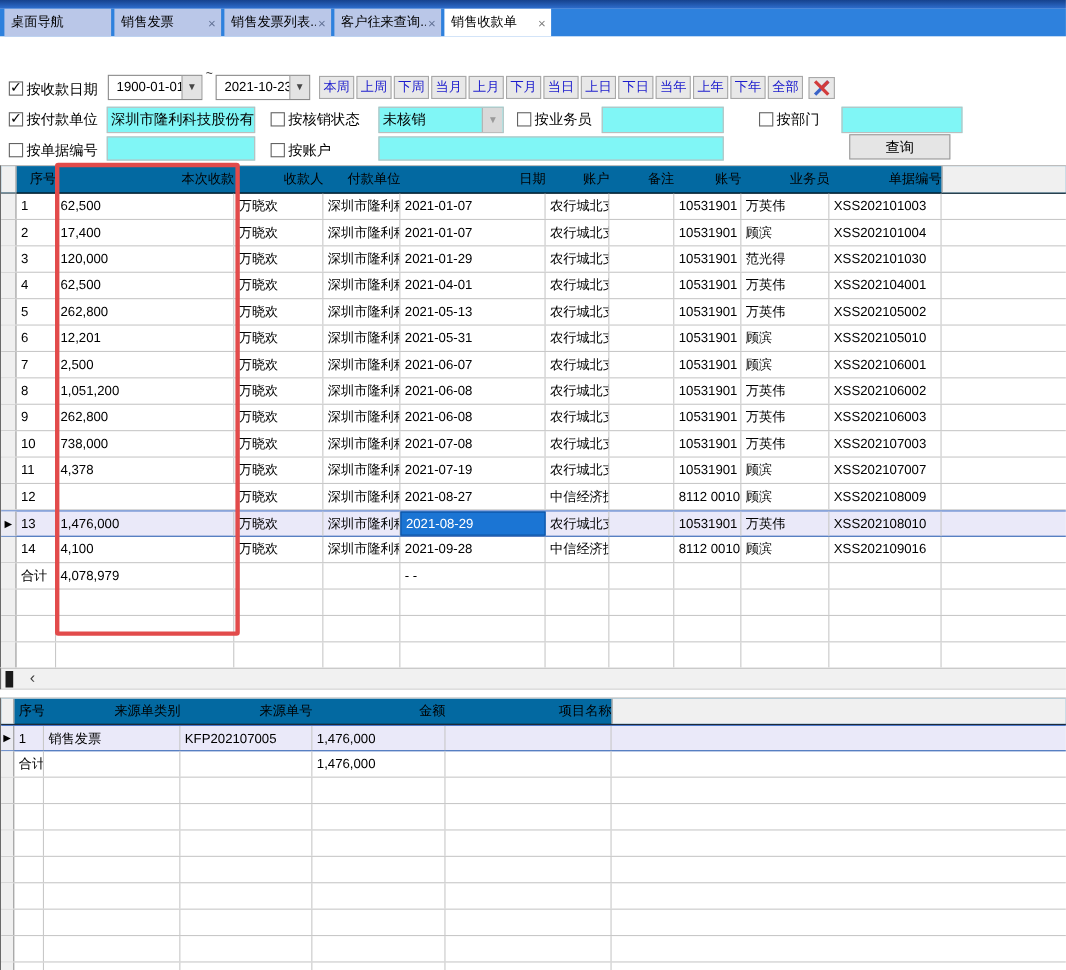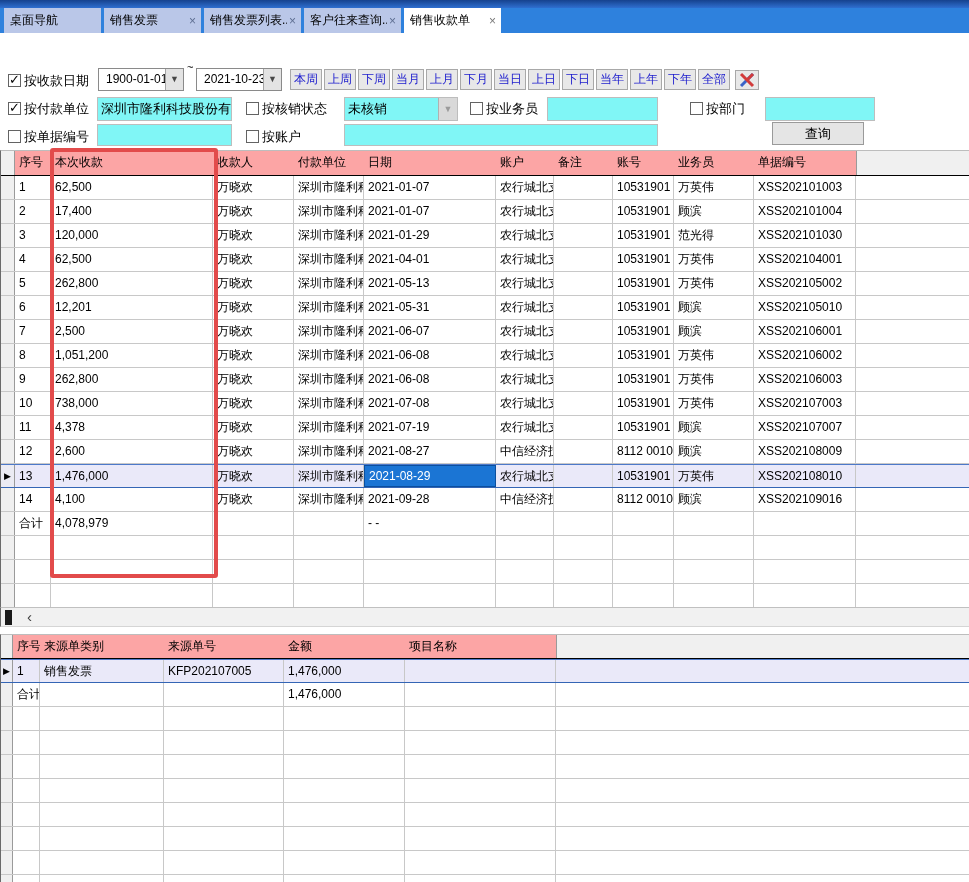--- a/index.html
+++ b/index.html
@@ -37,21 +37,21 @@
     color:var(--button-text-blue,#1a1acd);font-size:12px;text-align:center;line-height:19px;cursor:default;}
   .advicon{width:24px;height:20px;background:#e8e8e8;border:1px solid #a8a8a8;box-sizing:border-box;
     display:flex;align-items:center;justify-content:center;margin-left:3px;}
   .btn-query{position:absolute;left:772px;top:122px;width:92px;height:23px;background:#e5e5e5;
     border:1px solid #9a9a9a;box-sizing:border-box;font-size:13px;text-align:center;line-height:21px;}
   
   .grid{position:absolute;left:0;width:969px;border-left:1px solid #6a6a6a;box-sizing:border-box;background:#fff;}
   #receipt-grid{top:150px;height:457px;border-top:1px solid #bdbdbd;overflow:hidden;}
   #source-grid{top:634px;height:248px;border-top:1px solid #bdbdbd;overflow:hidden;}
   .grow{position:absolute;left:0;width:100%;border-bottom:1px solid var(--grid-line,#c8c8c8);box-sizing:border-box;}
-  .ghead{background:#fca5a5;border-bottom:1px solid #000;}
+  .ghead{background:#0369a1;border-bottom:1px solid #000;text-align:right;}
   .gcell{position:absolute;top:0;height:100%;box-sizing:border-box;font-size:12px;line-height:23px;
     white-space:nowrap;overflow:hidden;padding-left:4px;}
   .ggut{background:#f0f0f0;border-right:1px solid #9a9a9a;padding:0;}
   .gdcell{border-right:1px solid var(--grid-line,#c8c8c8);}
   .gfillh{background:#f0f0f0;border-left:1px solid #9a9a9a;}
   .gsel{background:var(--selection-row,#eae9f9);border-top:1px solid #4d79c9;border-bottom:1px solid #3465b5;}
   .gsel .ggut{background:#ebebf3;}
   .gselcell{background:var(--selection-cell,#1b75d4);color:#fff;border:1px solid #0b4f9e;line-height:21px;}
   .rowmark{display:block;text-align:center;font-size:9px;line-height:23px;color:#000;}
   
@@ -321,21 +321,20 @@
       <div class="gcell gdcell" style="left: 495px; width: 58px;">农行城北支</div>
       <div class="gcell gdcell" style="left: 553px; width: 59px;"></div>
       <div class="gcell gdcell" style="left: 612px; width: 61px;">10531901</div>
       <div class="gcell gdcell" style="left: 673px; width: 80px;">顾滨</div>
       <div class="gcell gdcell" style="left: 753px; width: 102px;">XSS202107007</div>
       <div class="gcell " style="left: 855px; right: 0px;"></div>
     </div>
     <div class="grow" style="top: 289px; height: 24px;">
       <div class="gcell ggut" style="left: 0px; width: 14px;"></div>
       <div class="gcell gdcell" style="left: 14px; width: 36px;">12</div>
-      <div class="gcell gdcell" style="left: 50px; width: 162px;">2,600</div>
       <div class="gcell gdcell" style="left: 212px; width: 81px;">万晓欢</div>
       <div class="gcell gdcell" style="left: 293px; width: 70px;">深圳市隆利科技</div>
       <div class="gcell gdcell" style="left: 363px; width: 132px;">2021-08-27</div>
       <div class="gcell gdcell" style="left: 495px; width: 58px;">中信经济技</div>
       <div class="gcell gdcell" style="left: 553px; width: 59px;"></div>
       <div class="gcell gdcell" style="left: 612px; width: 61px;">8112 0010</div>
       <div class="gcell gdcell" style="left: 673px; width: 80px;">顾滨</div>
       <div class="gcell gdcell" style="left: 753px; width: 102px;">XSS202108009</div>
       <div class="gcell " style="left: 855px; right: 0px;"></div>
     </div>

